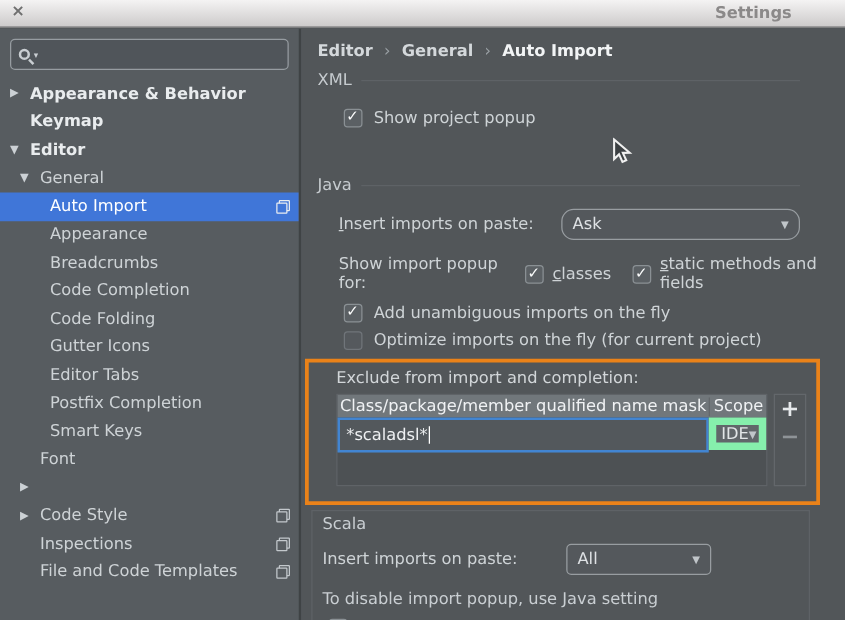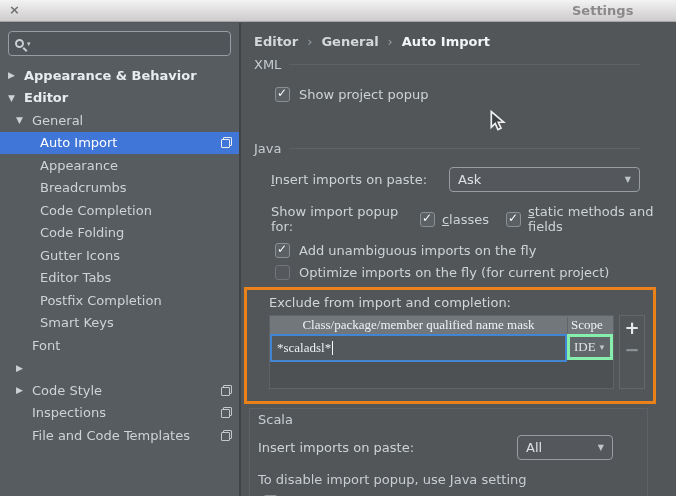--- a/index.html
+++ b/index.html
@@ -68,55 +68,55 @@
   .row-xml-popup { margin:15px 0 0 21px; }
   .row-add-unamb { margin:9px 0 0 21px; }
   .row-optimize  { margin:7px 0 0 21px; }
 
   .dd { height:25px; border:1px solid #989da1; border-radius:4px; background:#54585c;
         display:flex; align-items:center; justify-content:space-between; padding:0 8px;
         color:#dee1e4; }
   .dd .arr { font-size:8px; color:#c0c5c9; margin-left:8px; }
 
   .field-row { display:flex; align-items:center; margin:11px 36px 0 17px; }
-  .field-row .dd-paste { flex:1; margin-left:22px; }
+  .field-row .dd-paste { flex:1; margin-left:22px;border-radius:10px; }
   .mn { text-decoration:underline; }
 
   .popup-for-row { display:flex; align-items:center; margin:12px 0 0 17px; gap:9px; }
   .popup-for-row .pair { display:flex; align-items:center; gap:7px; }
   .popup-for-row .pair + .pair { margin-left:8px; }
 
   
   .orange-box { margin:7px 0 0 -10px; width:412px; border:3px solid #ea8219;
                 padding:5px 6px 12px 6px; }
   .excl-label { margin-left:16px; color:#d2d6d9; }
   .exclude-row { display:flex; margin:5px 2px 0 16px; }
-  .excl-table { flex:1; border:1px solid #5f6367; background:#4d5154; height:74px;font-family:Liberation Serif, serif; }
+  .excl-table { flex:1; border:1px solid #5f6367; background:#4d5154; height:74px; }
   .tbl-hdr { display:flex; background:#71777b; color:#f0f2f4; height:18px;
              align-items:center; }
   .col-mask { flex:1; text-align:center; }
   .col-scope { width:46px; border-left:1px solid #62666a; padding-left:3px; }
   .tbl-row { display:flex; height:26px; }
   .mask-cell { flex:1; border:2px solid #4285d2; background:#53585c; display:flex;
                align-items:center; padding:12px 5px; color:#eef0f2; }
   .caret { display:inline-block; width:1px; height:14px; background:#fff; margin-left:1px; }
   .scope-cell { width:46px; display:flex; align-items:center; justify-content:space-between;
-                padding:0 4px; background:#61666a; border:3px solid #86efac;
+                padding:0 4px; background:#61666a; border:6px solid #86efac;
                 color:#e2e5e7; }
   .scope-cell .arr { font-size:8px; color:#c0c5c9; }
   .tbl-btns { width:26px; border:1px solid #63676b; margin-left:5px; display:flex;
               flex-direction:column; align-items:center; padding-top:3px; gap:7px; }
   .btn-add { color:#e6e9eb; font-size:18px; font-weight:bold; line-height:18px; }
   .btn-remove { color:#8e9397; font-size:18px; font-weight:bold; line-height:12px; }
 
   
   .scala-box { margin:4px 28px 0 -5px; border:1px solid #5e6266; padding:3px 10px 11px 8px; }
   .scala-title { color:#c9ced2; }
   .scala-field { display:flex; align-items:center; margin-top:8px; }
-  .dd-scala { width:96px; margin-left:auto; margin-right:24px;text-align:right; }
+  .dd-scala { width:116px; margin-left:auto; margin-right:68px;text-align:right; }
   .scala-note { margin-top:12px; color:#c9ced2; }
   .row-scala-cb1 { margin:8px 0 0 5px; }
 
   .cursor { position:absolute; left:489px; top:110px; pointer-events:none; }
 </style>
 </head>
 <body>
 
 <div class="titlebar">
   <span class="close-x">×</span>
@@ -127,20 +127,24 @@
 
   <div class="sidebar">
     <div class="searchbox">
       <span class="mag"></span>
       <span class="mag-caret">▾</span>
     </div>
     <div class="tree">
         <div class="tree-row lvl0 bold">
           <span class="tree-arrow">▶</span>
           <span class="tree-label">Appearance &amp; Behavior</span>
+        </div>
+        <div class="tree-row lvl0 bold">
+          <span class="tree-arrow"></span>
+          <span class="tree-label">Keymap</span>
         </div>
         <div class="tree-row lvl0 bold">
           <span class="tree-arrow">▼</span>
           <span class="tree-label">Editor</span>
         </div>
         <div class="tree-row lvl1">
           <span class="tree-arrow">▼</span>
           <span class="tree-label">General</span>
         </div>
         <div class="tree-row lvl2 selected">

